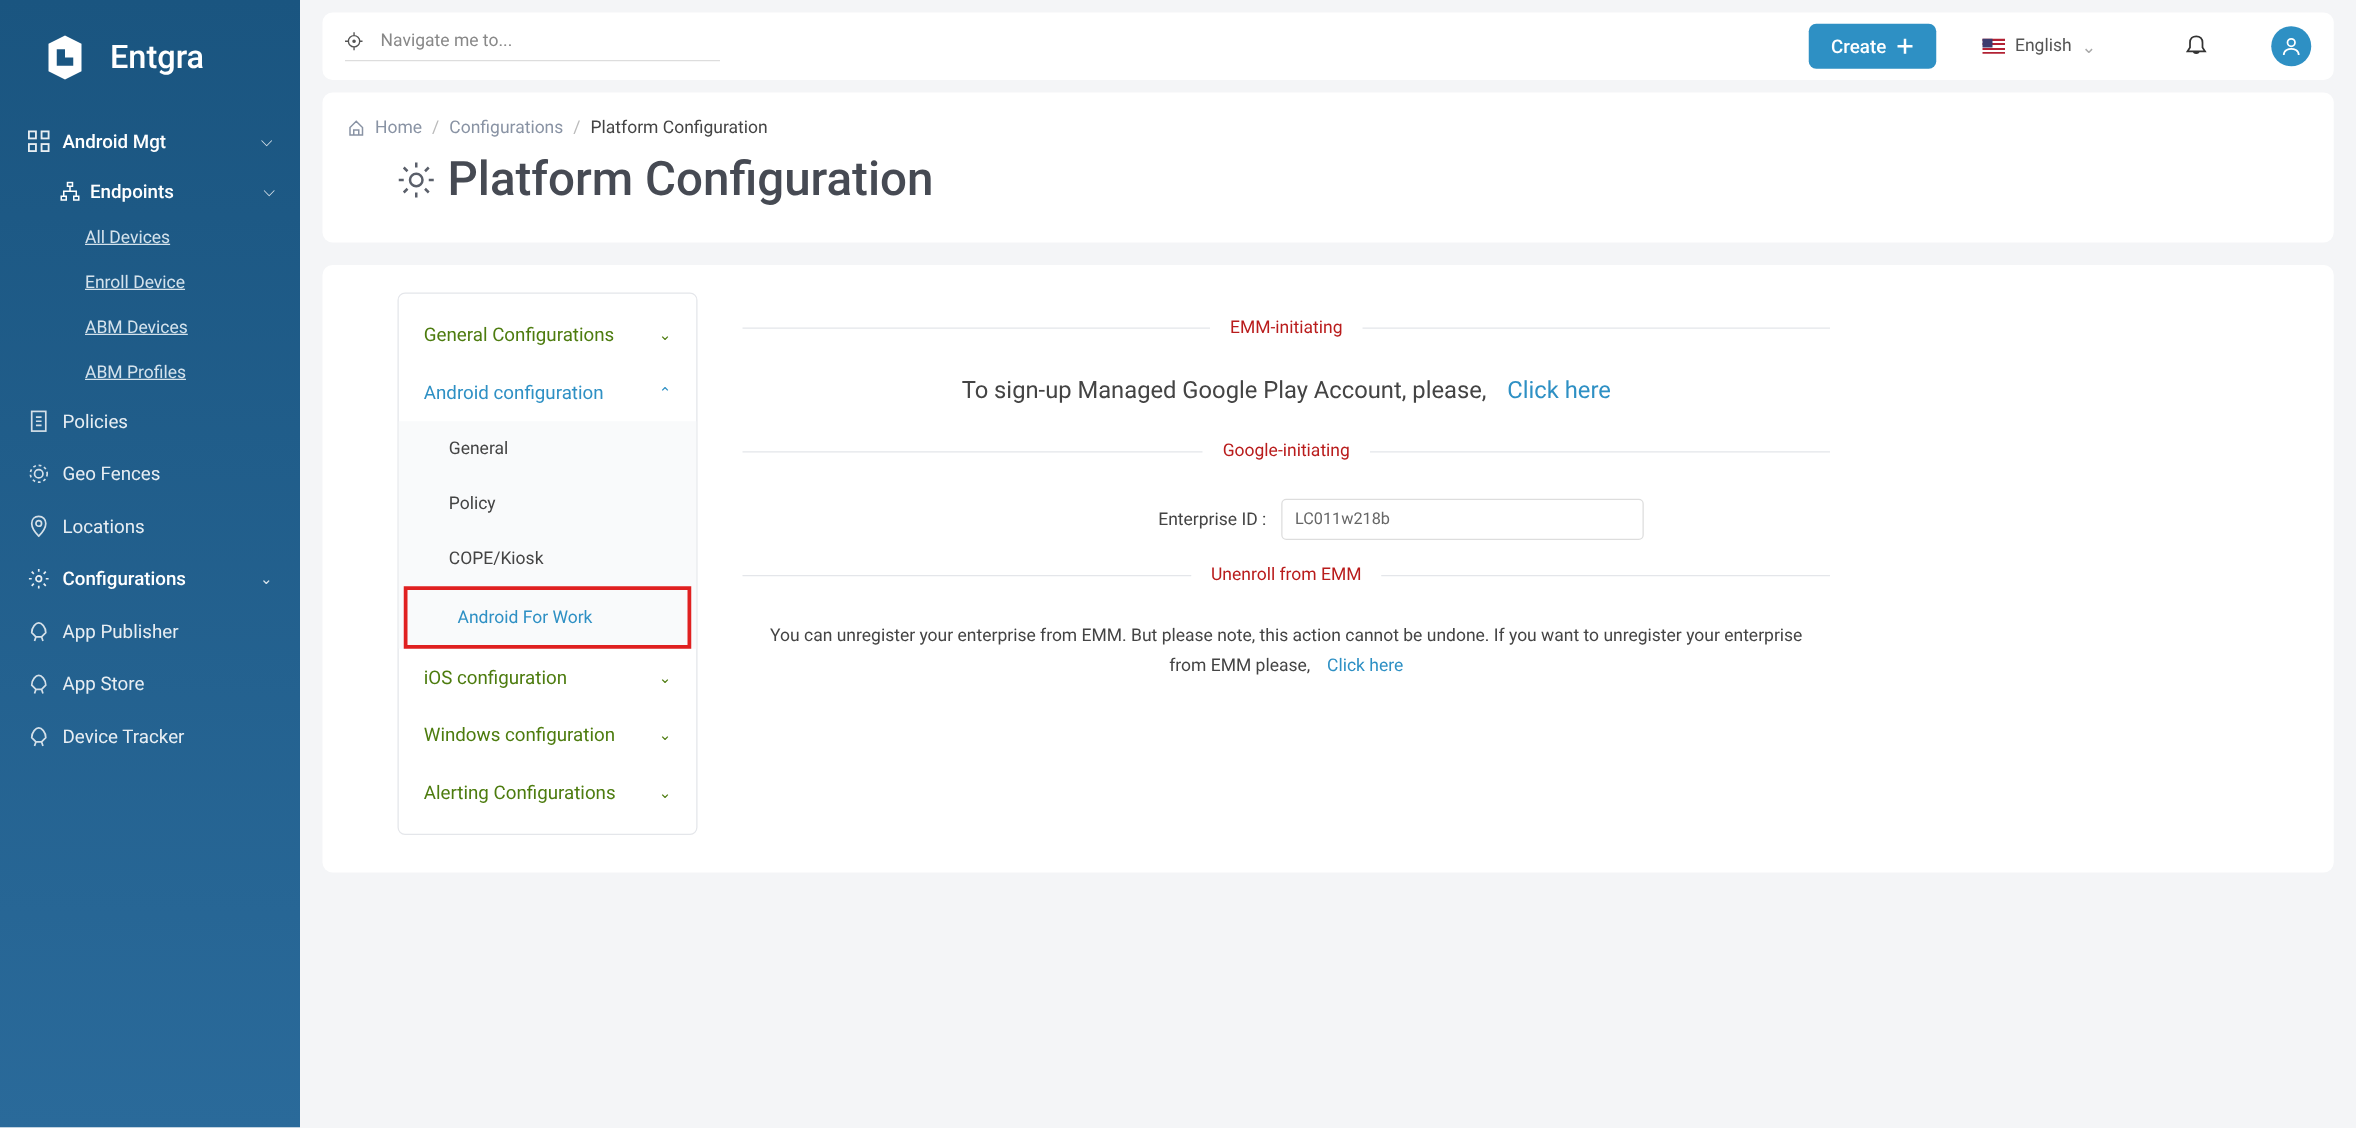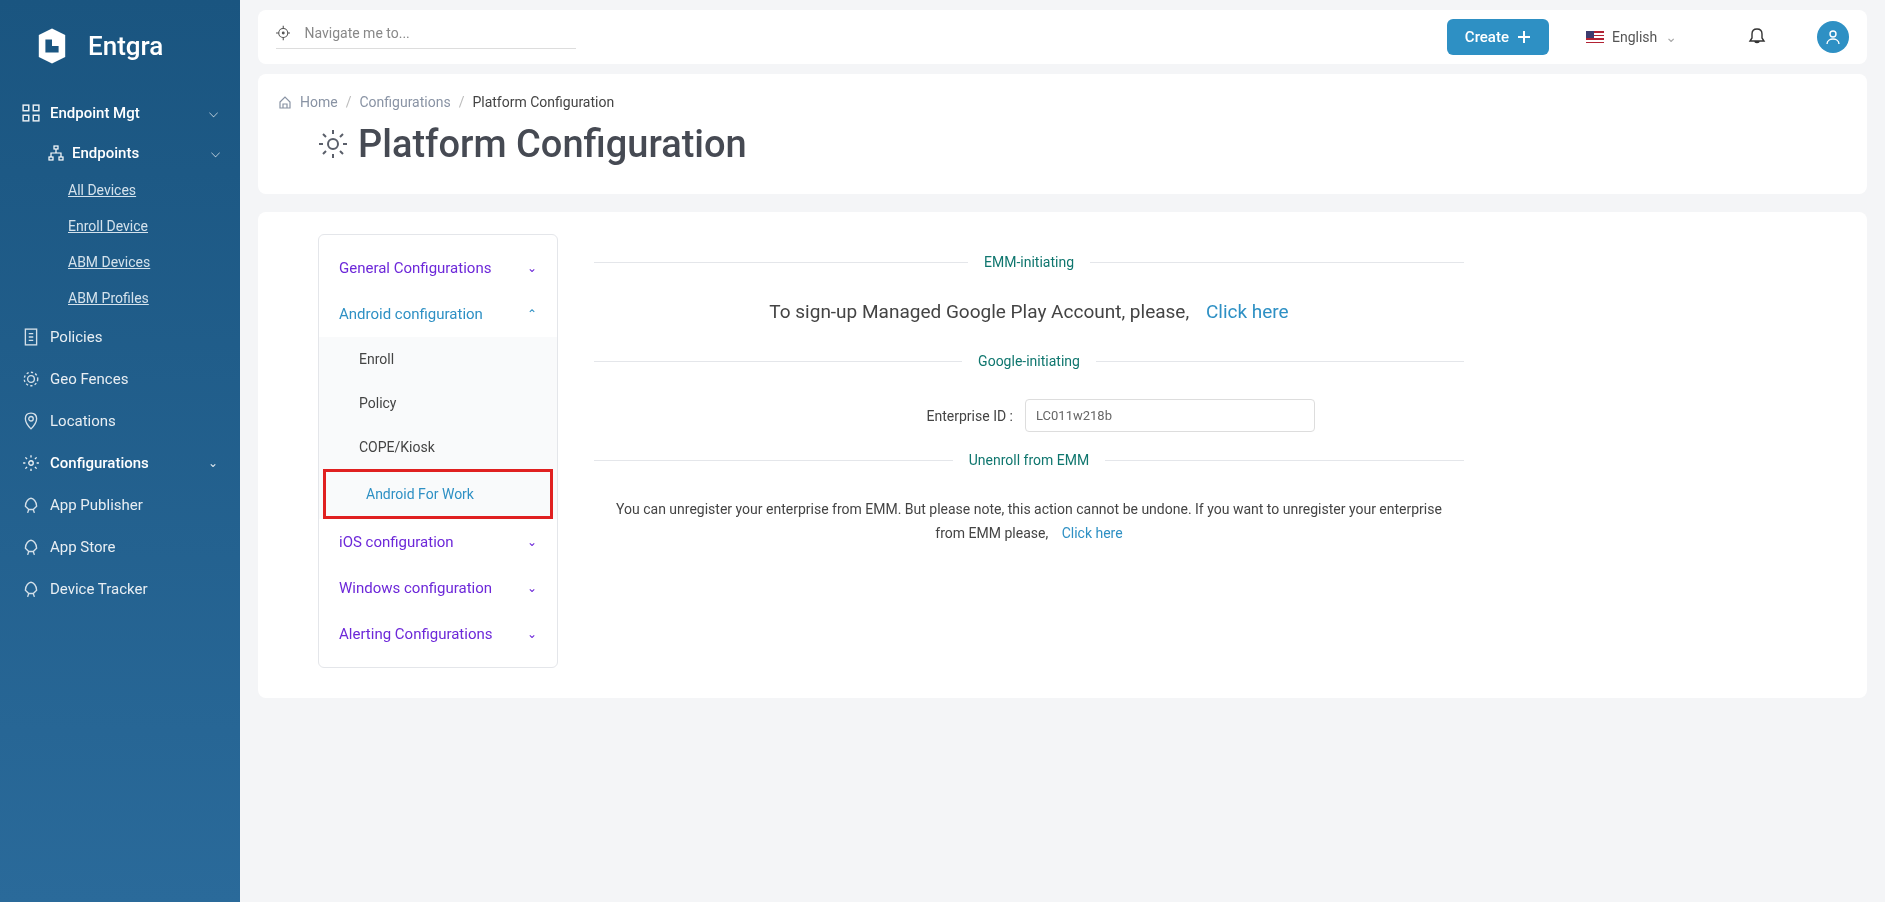--- a/index.html
+++ b/index.html
@@ -37,31 +37,31 @@
     .content-card { background: #fff; margin: 0 18px 18px; border-radius: 8px; padding: 12px 0 0; }
     .breadcrumb { display: flex; align-items: center; gap: 8px; padding: 8px 20px; color: #8993a4; font-size: 14px; }
     .breadcrumb .sep { color: #bbb; }
     .breadcrumb .current { color: #444; }
     .page-title { display: flex; align-items: center; gap: 8px; padding: 4px 0 28px 58px; }
     .page-title h1 { font-size: 38px; font-weight: 500; color: #464a53; }
     .gear-big { width: 34px; height: 34px; }
 
     .config-area { display: flex; gap: 16px; padding: 0 0 30px 60px; margin-top: 22px; }
     .config-tree { width: 240px; border: 1px solid #e4e6ea; border-radius: 6px; padding: 10px 0; background:#fff; }
-    .tree-item { display: flex; align-items: center; padding: 14px 20px; font-size: 15px; color: #6d28d9; cursor: pointer; position: relative;}
+    .tree-item { display: flex; align-items: center; padding: 14px 20px; font-size: 15px; color: #4d7c0f; cursor: pointer; position: relative;}
     .tree-item .chev { margin-left: auto; font-size: 12px; }
     .tree-item.active { color: #2e90c4; }
     .tree-subs { background: #f9fafb; }
     .tree-sub { padding: 14px 20px 14px 40px; font-size: 14px; color: #444; cursor: pointer; }
     .tree-sub.highlighted { color: #2e90c4; border: 3px solid #e02020; margin: 0 4px; }
 
     .config-body { flex: 1; padding: 0 30px 20px 20px; max-width: 920px;}
     .divider-row { display:flex; align-items:center; gap:16px; margin: 20px 0 30px; }
     .divider-row .line { flex:1; height:1px; background:#e4e6ea; }
-    .divider-row .label { color:#0f766e; font-size:14px; }
+    .divider-row .label { color:#b91c1c; font-size:14px; }
     .signup-row { text-align:center; color:#444; font-size:19px; margin-bottom: 30px;}
     .signup-row a { color:#2e90c4; margin-left: 12px; cursor:pointer;}
     .form-row { display:flex; align-items:center; gap: 12px; margin-bottom: 18px; justify-content:center;}
     .form-row label { width: 270px; text-align:right; color:#444; font-size:14px;}
     .form-row input { width: 290px; border:1px solid #ddd; border-radius:4px; padding: 8px 10px; font-size: 13px; color:#666; }
     .save-btn { background:#2e90c4; color:#fff; border:none; border-radius:6px; padding: 10px 22px; font-size:14px; cursor:pointer; }
     .save-row { display:flex; justify-content:center; margin-top:10px; margin-bottom:10px;}
     .save-row .inner { width: 574px; display:flex; justify-content:flex-end; }
     .unenroll-text { text-align:center; color:#444; font-size:14px; line-height:1.7; padding: 0 10px;}
     .unenroll-text a { color:#2e90c4; cursor:pointer; margin-left:10px;}
@@ -79,21 +79,21 @@
       <span class="logo-text">Entgra</span>
     </div>
     <div class="nav-group">
       <div class="nav-item top">
         <svg class="icon" viewBox="0 0 16 16" fill="none" stroke="#fff" stroke-width="1.3">
             <rect x="1" y="1" width="5" height="5"></rect>
             <rect x="10" y="1" width="5" height="5"></rect>
             <rect x="1" y="10" width="5" height="5"></rect>
             <rect x="10" y="10" width="5" height="5"></rect>
           </svg>
-        <span>Endpoint Mgt</span>
+        <span>Android Mgt</span>
         <span class="chevron">⌵</span>
       </div>
       <div class="sub-group">
         <div class="sub-header">
           <svg class="icon" viewBox="0 0 16 16" fill="none" stroke="#fff" stroke-width="1.2">
               <rect x="6" y="1" width="4" height="3"></rect>
               <rect x="1" y="12" width="4" height="3"></rect>
               <rect x="11" y="12" width="4" height="3"></rect>
               <path d="M8 4 V8 M3 12 V8 H13 V12"></path>
             </svg>
@@ -217,21 +217,21 @@
         <div class="config-tree">
           <div class="tree-item">
             <span>General Configurations</span>
             <span class="chev">⌄</span>
           </div>
           <div class="tree-item active">
             <span>Android configuration</span>
             <span class="chev">⌃</span>
           </div>
           <div class="tree-subs">
-            <div class="tree-sub">Enroll</div>
+            <div class="tree-sub">General</div>
             <div class="tree-sub">Policy</div>
             <div class="tree-sub">COPE/Kiosk</div>
             <div class="tree-sub highlighted">Android For Work</div>
           </div>
           <div class="tree-item">
             <span>iOS configuration</span>
             <span class="chev">⌄</span>
           </div>
           <div class="tree-item">
             <span>Windows configuration</span>

